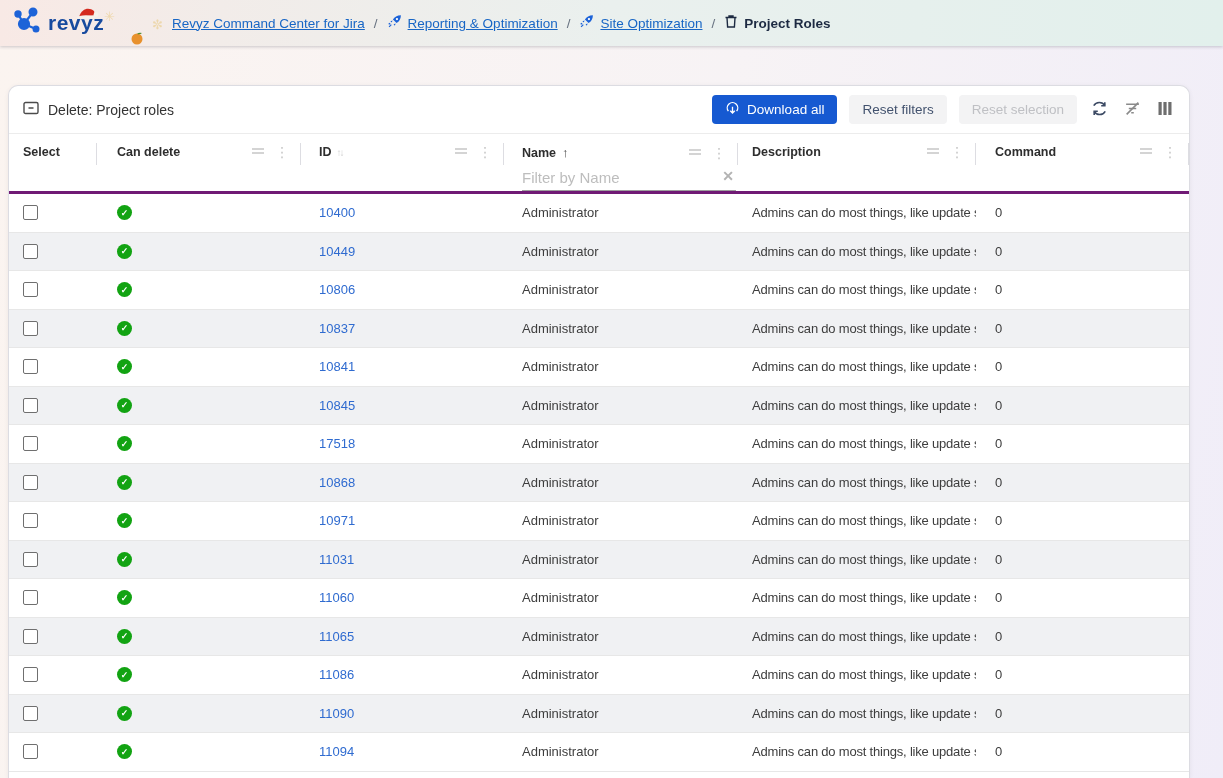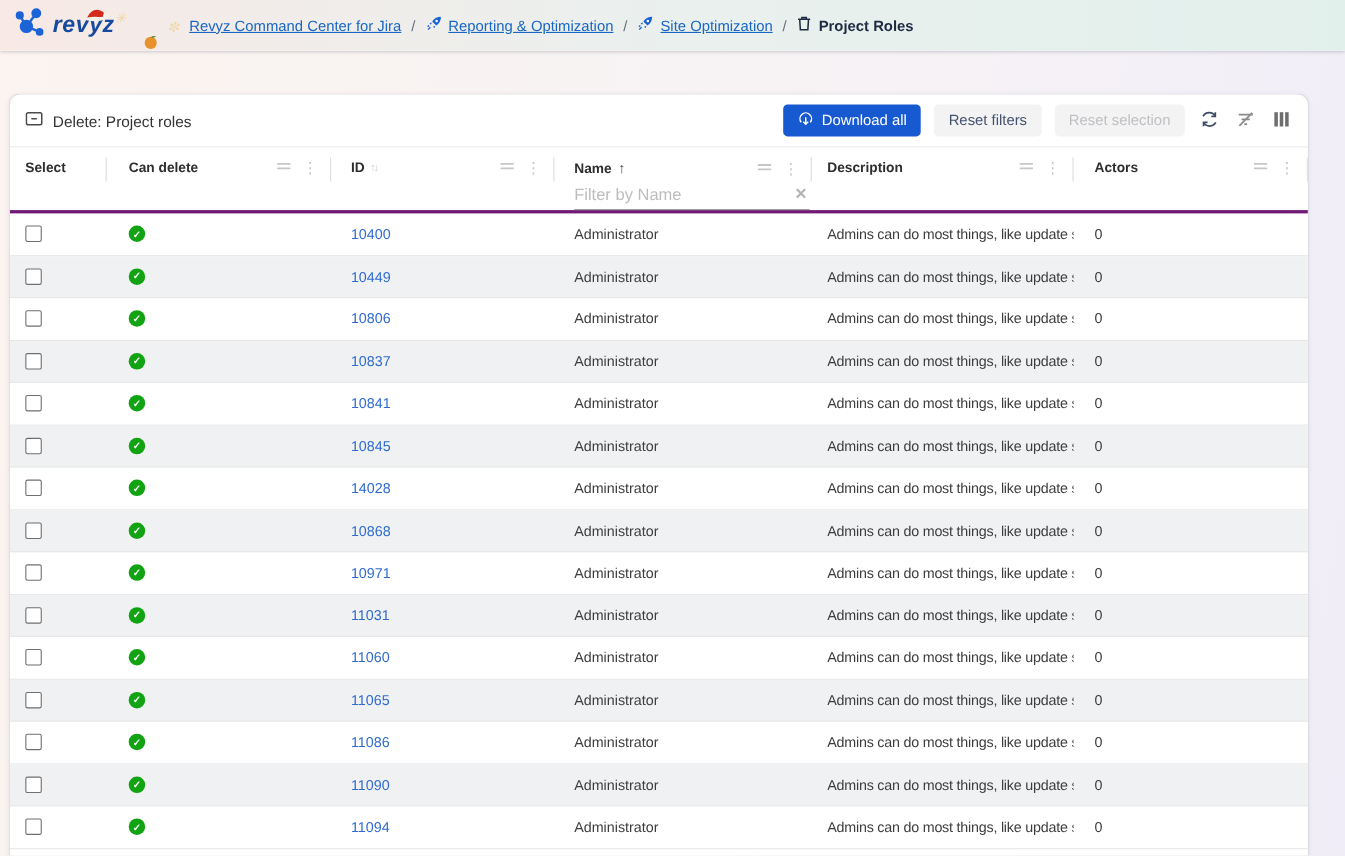--- a/index.html
+++ b/index.html
@@ -4,21 +4,21 @@
 <style>
   * { margin:0; padding:0; box-sizing:border-box; }
   html,body { width:1223px; height:778px; overflow:hidden;
     font-family:"Liberation Sans", sans-serif;
     background:linear-gradient(100deg,#fbf4f0 0%,#f7f3f5 55%,#f0edf8 100%); }
 
   
   .navbar { position:relative; height:46px; display:flex; align-items:center;
     background:linear-gradient(90deg,#f8e9e5 0%,#f2ece9 18%,#eaf0ee 50%,#e2f0ec 100%);
     box-shadow:0 1px 3px rgba(40,40,60,.22); padding-left:12px; }
-  .logo { position:relative; display:flex; align-items:center; gap:6px; width:148px; cursor:pointer;font-style:italic; }
+  .logo { position:relative; display:flex; align-items:center; gap:6px; width:148px; cursor:pointer; }
   .logo-text { font-size:21px; font-weight:bold; color:#174a9e; letter-spacing:.5px; }
   .santa-hat { position:absolute; left:63px; top:1px; }
   .tangerine { position:absolute; left:118px; top:26px; }
   .sparkle { position:absolute; color:#e8c87e; opacity:.55; font-size:13px; }
   .sp1 { left:92px; top:4px; } .sp2 { left:140px; top:12px; }
 
   .breadcrumb { display:flex; align-items:center; gap:9px; font-size:13.5px; margin-left:12px;text-align:center; }
   .breadcrumb a { color:#1866c5; text-decoration:underline; cursor:pointer; }
   .crumb { display:flex; align-items:center; gap:6px; }
   .crumb-sep { color:#66707f; }
@@ -276,21 +276,21 @@
                 <line x1="1" y1="3" x2="13" y2="3"></line>
                 <line x1="1" y1="7" x2="13" y2="7"></line>
               </svg>
           </span>
           <span class="dots">⋮</span>
         </div>
       </div>
 
       <div class="th pad-actors">
         <div class="th-inner">
-          <span class="th-label">Actors</span>
+          <span class="th-label">Command</span>
           <span class="th-spacer"></span>
           <span class="menu-eq">
             <svg width="14" height="10" viewBox="0 0 14 10" stroke="#c6c6c6" stroke-width="1.6">
                 <line x1="1" y1="3" x2="13" y2="3"></line>
                 <line x1="1" y1="7" x2="13" y2="7"></line>
               </svg>
           </span>
           <span class="dots">⋮</span>
         </div>
       </div>
@@ -401,21 +401,21 @@
         </div>
 
         <div class="row grid">
           <div class="cell pad-select">
             <span class="checkbox"></span>
           </div>
           <div class="cell pad-candel">
             <span class="check-badge">✓</span>
           </div>
           <div class="cell pad-id">
-            <a class="id-link">14028</a>
+            <a class="id-link">17518</a>
           </div>
           <div class="cell pad-name">Administrator</div>
           <div class="cell pad-desc">
             <span class="desc-text">Admins can do most things, like update setting</span>
           </div>
           <div class="cell pad-actors">0</div>
         </div>
 
         <div class="row grid">
           <div class="cell pad-select">

